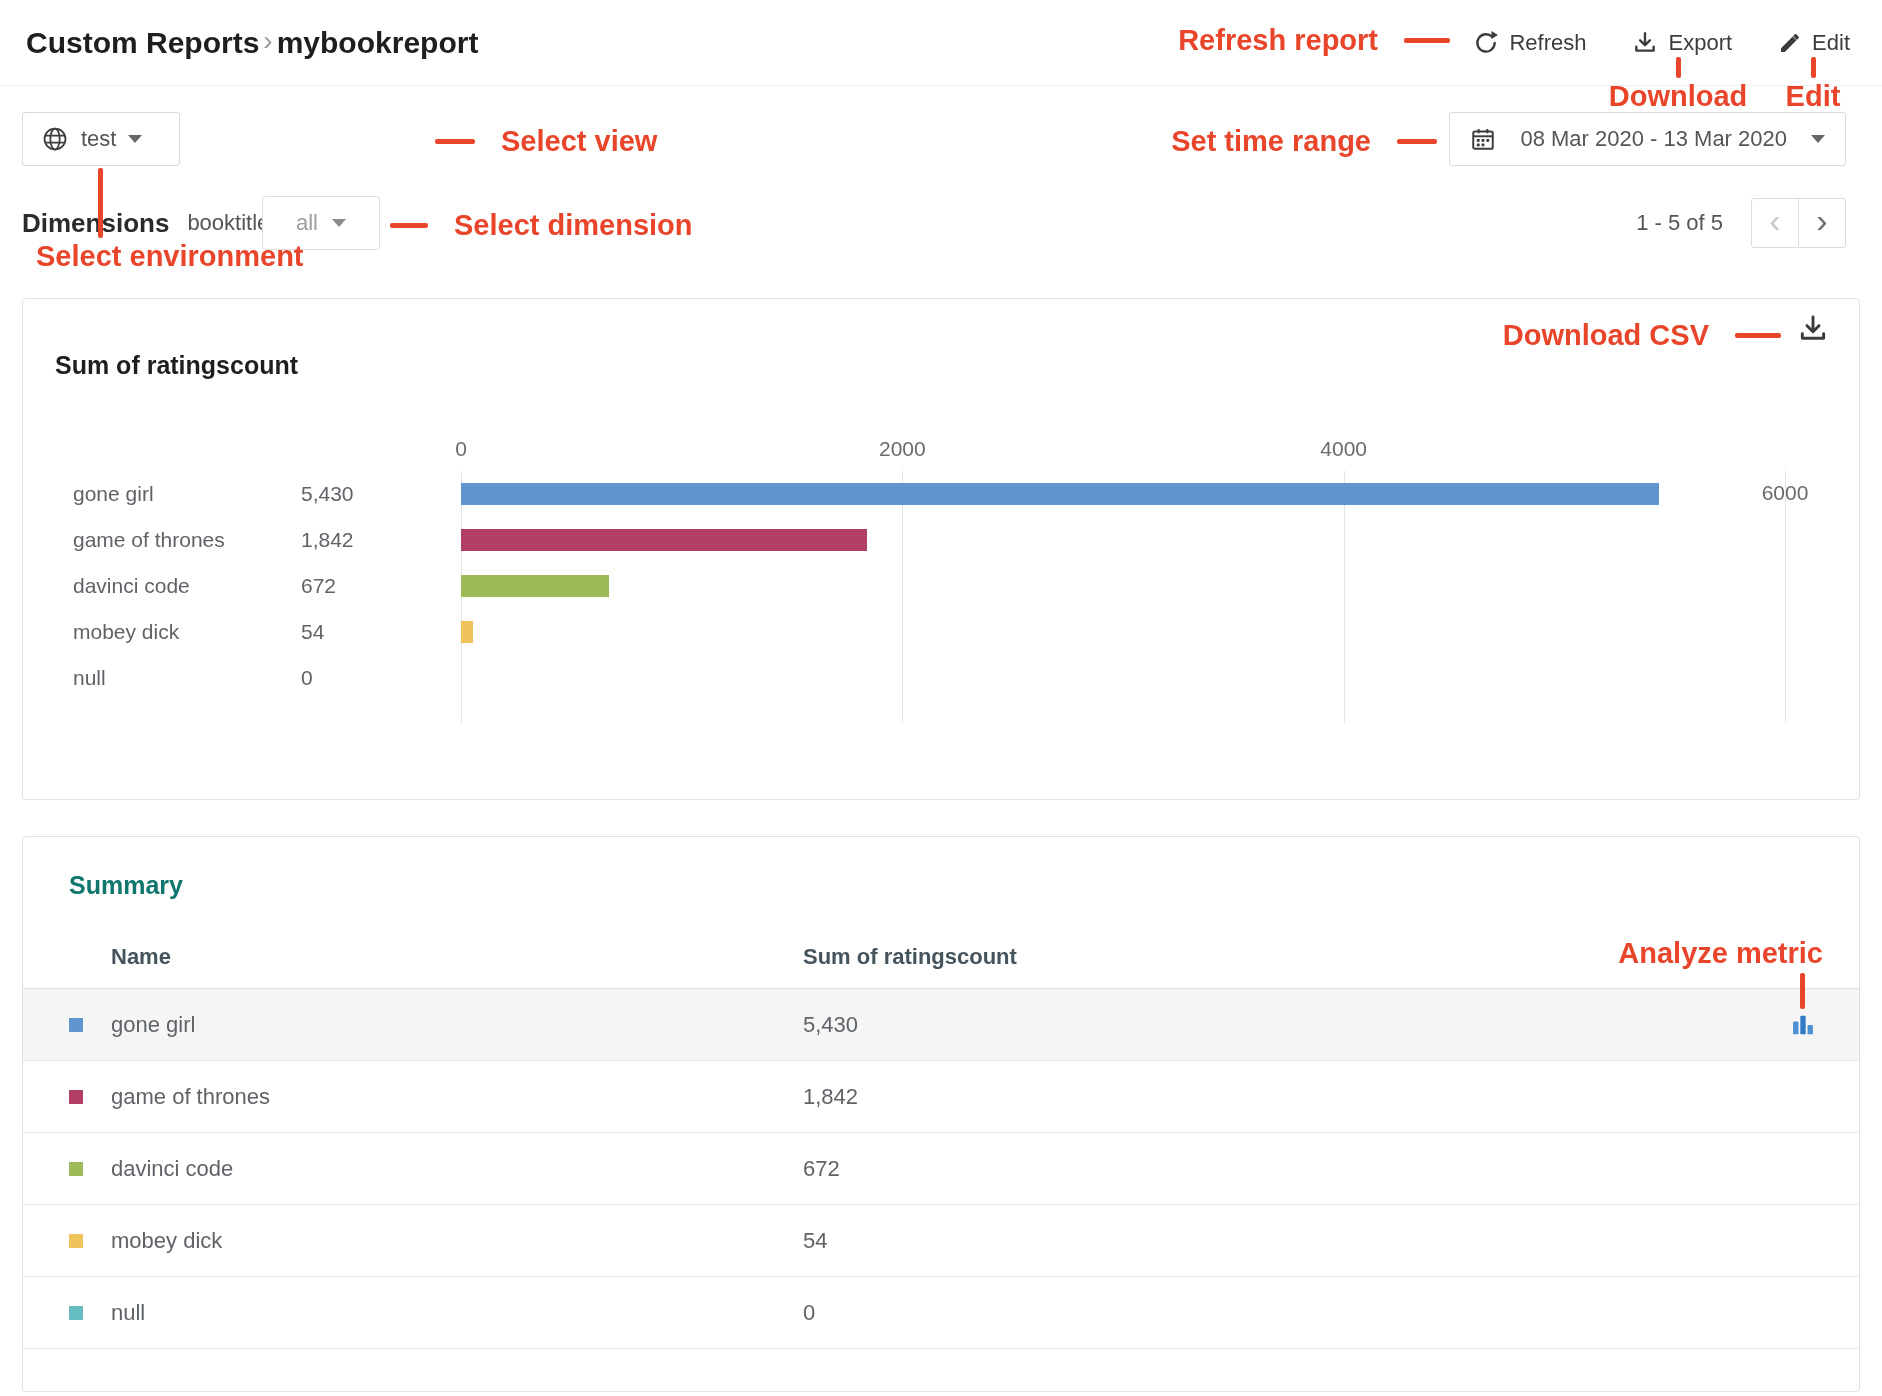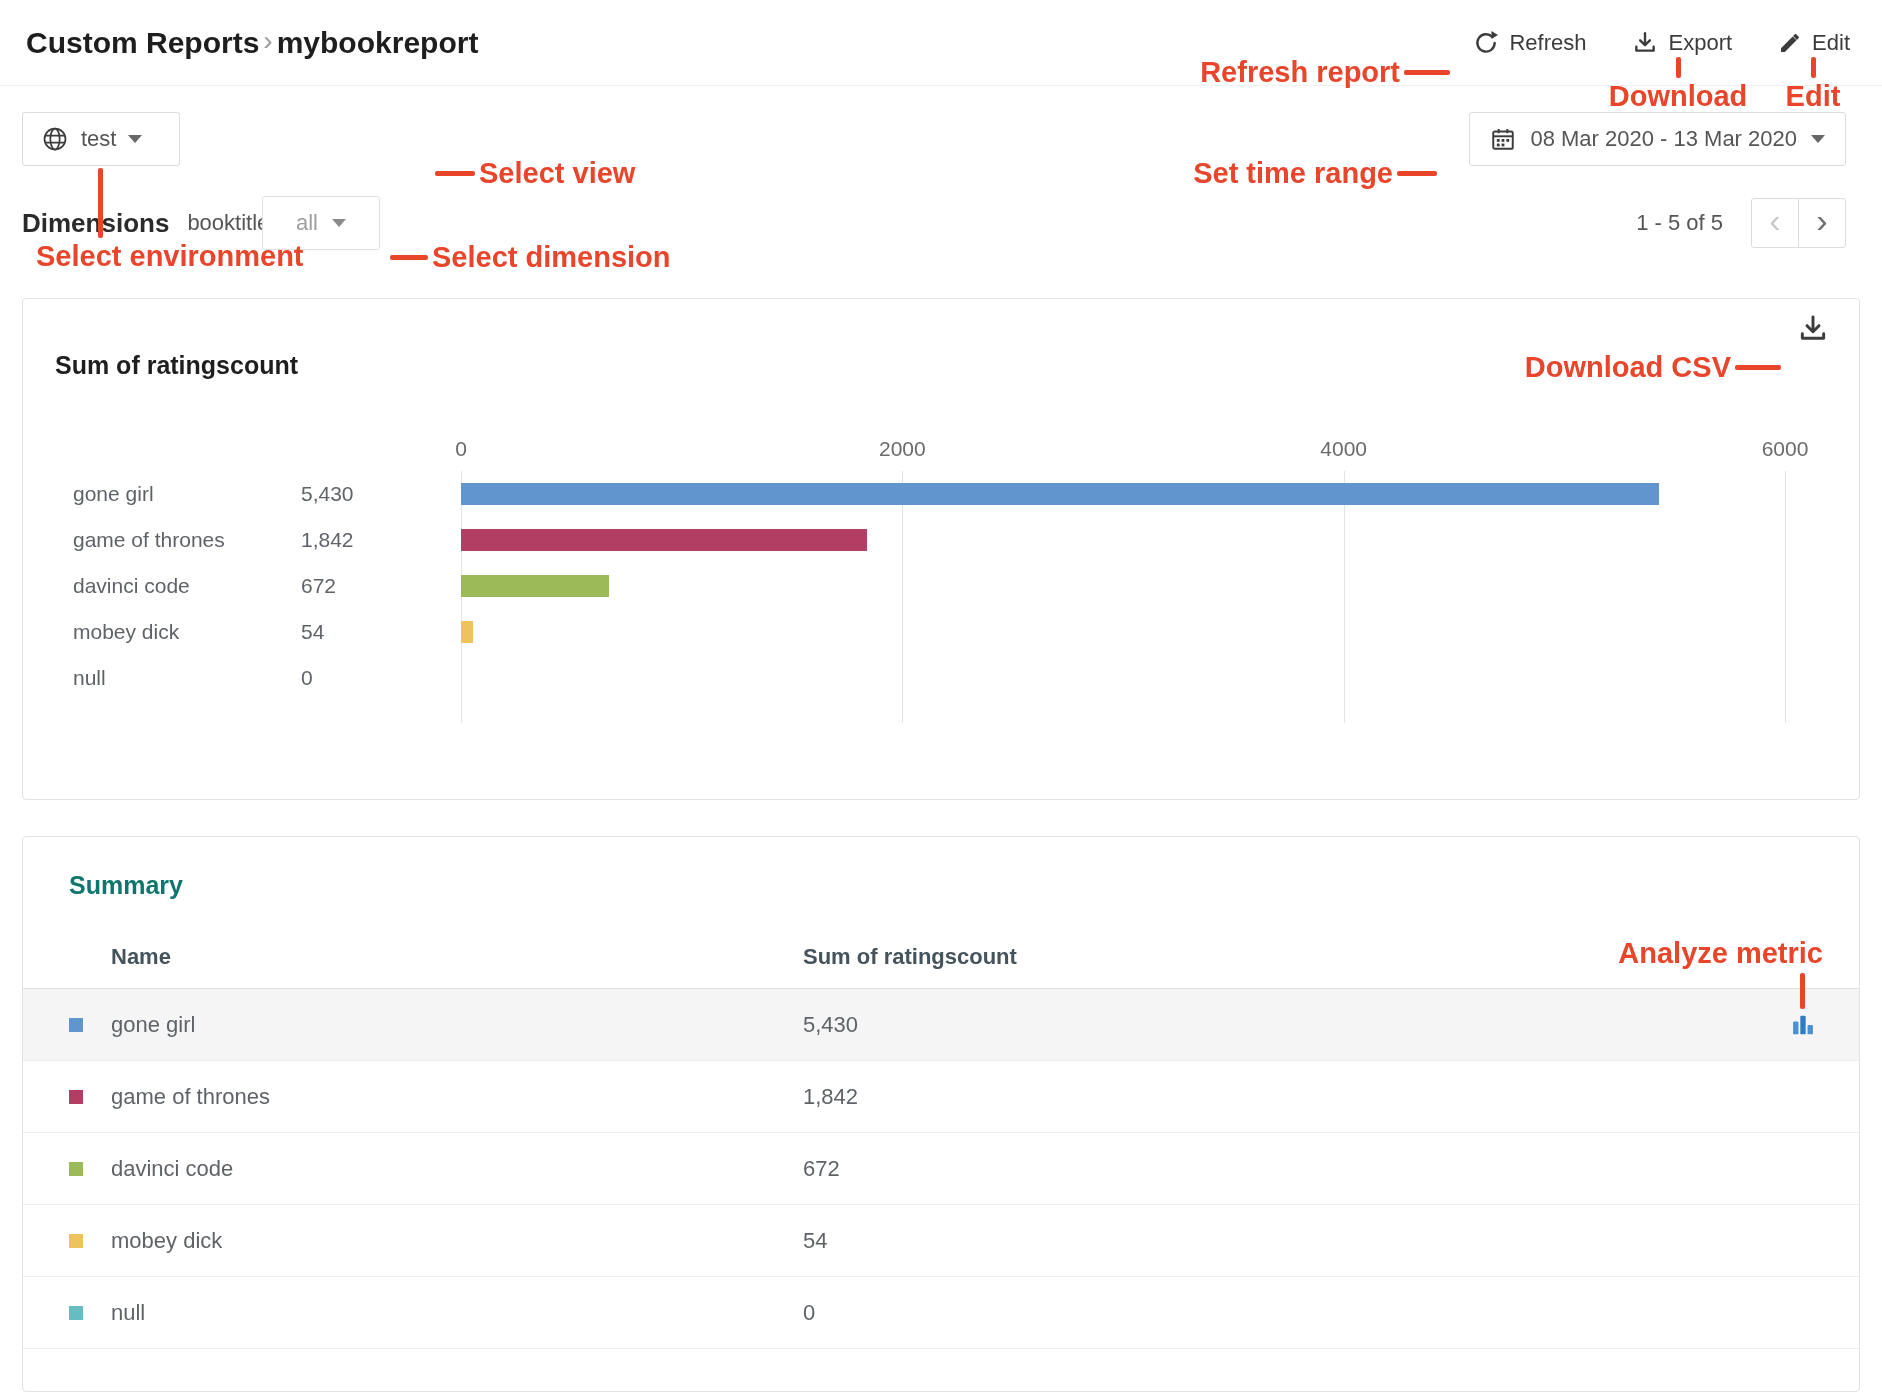--- a/index.html
+++ b/index.html
@@ -10,21 +10,21 @@
   
   .header { position:absolute; top:0; left:0; right:0; height:86px; background:#fff; border-bottom:1px solid #f0f0f0; }
   .breadcrumb { position:absolute; left:26px; top:0; height:86px; display:flex; align-items:center; gap:4px; }
   .crumb-root, .crumb-current { font-size:30px; font-weight:bold; color:#1e1e1e; }
   .crumb-sep { font-size:28px; color:#9a9a9a; margin-top:-4px; }
   .header-actions { position:absolute; right:32px; top:0; height:86px; display:flex; align-items:center; gap:46px; }
   .action { display:flex; align-items:center; gap:10px; font-size:22px; color:#3c3c3c; cursor:pointer; white-space:nowrap; }
 
   
   .ann { position:absolute; color:var(--ann-color,#e8452b); font-weight:bold; font-size:29px; z-index:30; white-space:nowrap; }
-  .ann-flex { display:flex; align-items:center; gap:4px;margin-top:32px; }
+  .ann-flex { display:flex; align-items:center; gap:26px; }
   .hline { height:5px; border-radius:2px; background:var(--ann-color,#e8452b); flex:none; }
   .vline { position:absolute; width:5px; border-radius:2px; background:var(--ann-color,#e8452b); z-index:30; }
   .ann-refresh { right:432px; top:24px; }
   .vline-download { left:1676px; top:57px; height:21px; }
   .ann-download { left:1678px; top:80px; transform:translateX(-50%); }
   .vline-edit { left:1811px; top:57px; height:21px; }
   .ann-edit { left:1813px; top:80px; transform:translateX(-50%); }
   .ann-select-view { left:435px; top:125px; }
   .ann-set-time { right:445px; top:125px; }
   .ann-select-dim { left:390px; top:209px; }
@@ -33,21 +33,21 @@
   .ann-csv { right:78px; top:20px; }
   .ann-analyze { right:36px; top:100px; }
   .vline-analyze { right:54px; top:136px; height:36px; }
 
   
   .env-box { position:absolute; left:22px; top:112px; height:54px; min-width:158px; border:1px solid #dcdcdc; border-radius:3px; display:flex; align-items:center; gap:12px; padding:0 18px; font-size:22px; color:#555; background:#fff; cursor:pointer; }
   .toggle { position:absolute; left:200px; top:112px; height:54px; display:flex; border:1px solid #dcdcdc; border-radius:3px; overflow:hidden; background:#fff; }
   .seg { padding:0 26px; display:flex; align-items:center; font-size:22px; color:#5d6b75; cursor:pointer; background:#fff; }
   .seg + .seg { border-left:1px solid #dcdcdc; }
   .seg.active { color:#4a6572; }
-  .date-box { position:absolute; right:36px; top:112px; height:54px; border:1px solid #dcdcdc; border-radius:3px; display:flex; align-items:center; gap:14px; padding:0 20px; font-size:22px; color:#555; background:#fff; cursor:pointer; white-space:nowrap; }
+  .date-box { position:absolute; right:36px; top:112px; height:54px; border:1px solid #dcdcdc; border-radius:3px; display:flex; align-items:center; gap:24px; padding:0 20px; font-size:22px; color:#555; background:#fff; cursor:pointer; white-space:nowrap; }
   .caret { width:0; height:0; border-left:7px solid transparent; border-right:7px solid transparent; border-top:8px solid #666; flex:none; }
 
   
   .dims { position:absolute; left:22px; top:196px; height:54px; display:flex; align-items:center; gap:18px; }
   .dims-label { font-size:26px; font-weight:bold; color:#2b2b2b; }
   .dims-name { font-size:22px; color:#555; }
   .all-box { position:absolute; left:262px; top:196px; height:54px; width:118px; border:1px solid #e0e0e0; border-radius:3px; display:flex; align-items:center; justify-content:center; gap:14px; font-size:22px; color:#9e9e9e; background:#fff; cursor:pointer; }
   .pagination { position:absolute; right:36px; top:198px; height:50px; display:flex; align-items:center; gap:28px; }
   .page-info { font-size:22px; color:#555; }
   .pg-btns { display:flex; }
@@ -212,21 +212,21 @@
     </span>
     <div class="ann ann-flex ann-csv">
       <span>Download CSV</span>
       <span class="hline" style="width:46px"></span>
     </div>
 
     <div class="axis">
         <span class="tick" style="left: 0%;">0</span>
         <span class="tick" style="left: 33.3333%;">2000</span>
         <span class="tick" style="left: 66.6667%;">4000</span>
-        <span class="tick" style="left: 100%;">6000</span>
+        <span class="tick" style="left: 100%; margin-top: 44px;">6000</span>
       </div>
     <div class="gridlines">
         <div class="gridline" style="left: 0%;"></div>
         <div class="gridline" style="left: 33.3333%;"></div>
         <div class="gridline" style="left: 66.6667%;"></div>
         <div class="gridline" style="left: 100%;"></div>
       </div>
     <div class="chart-rows">
         <div class="chart-row">
           <span class="chart-label">gone girl</span>

